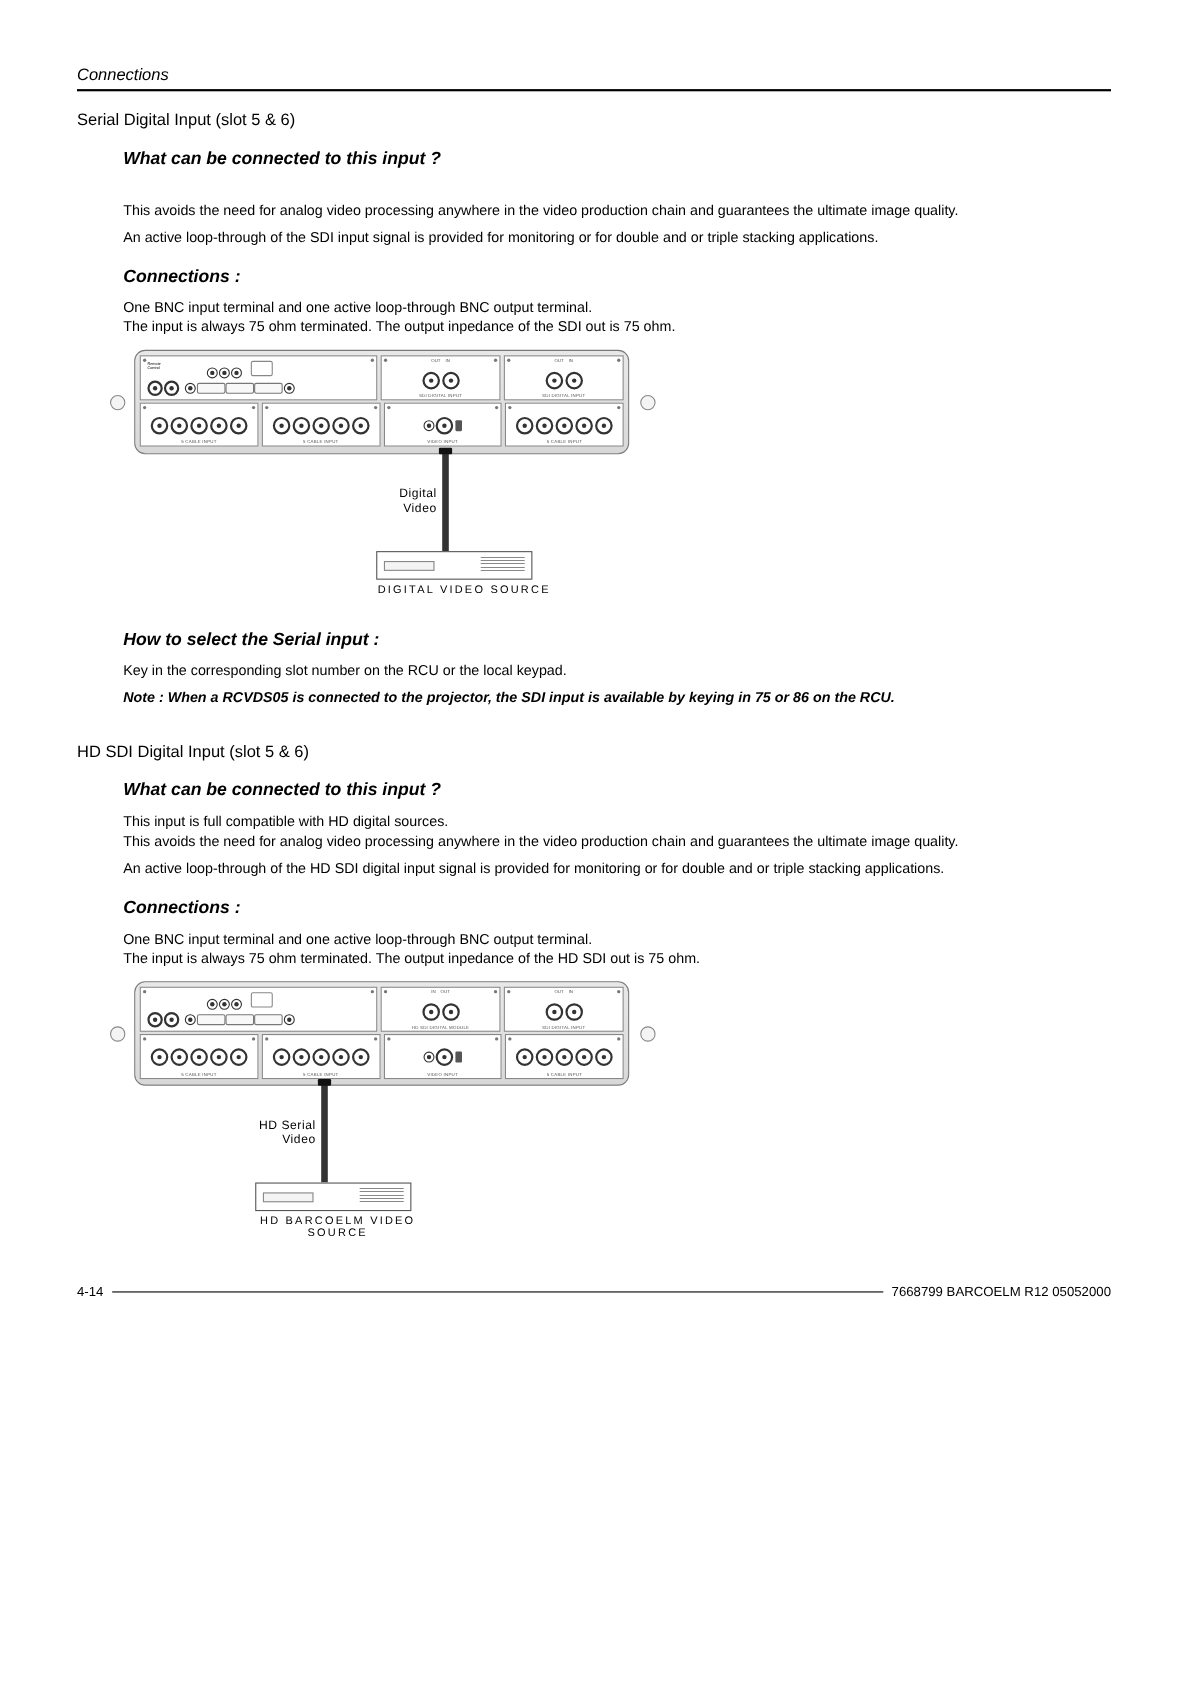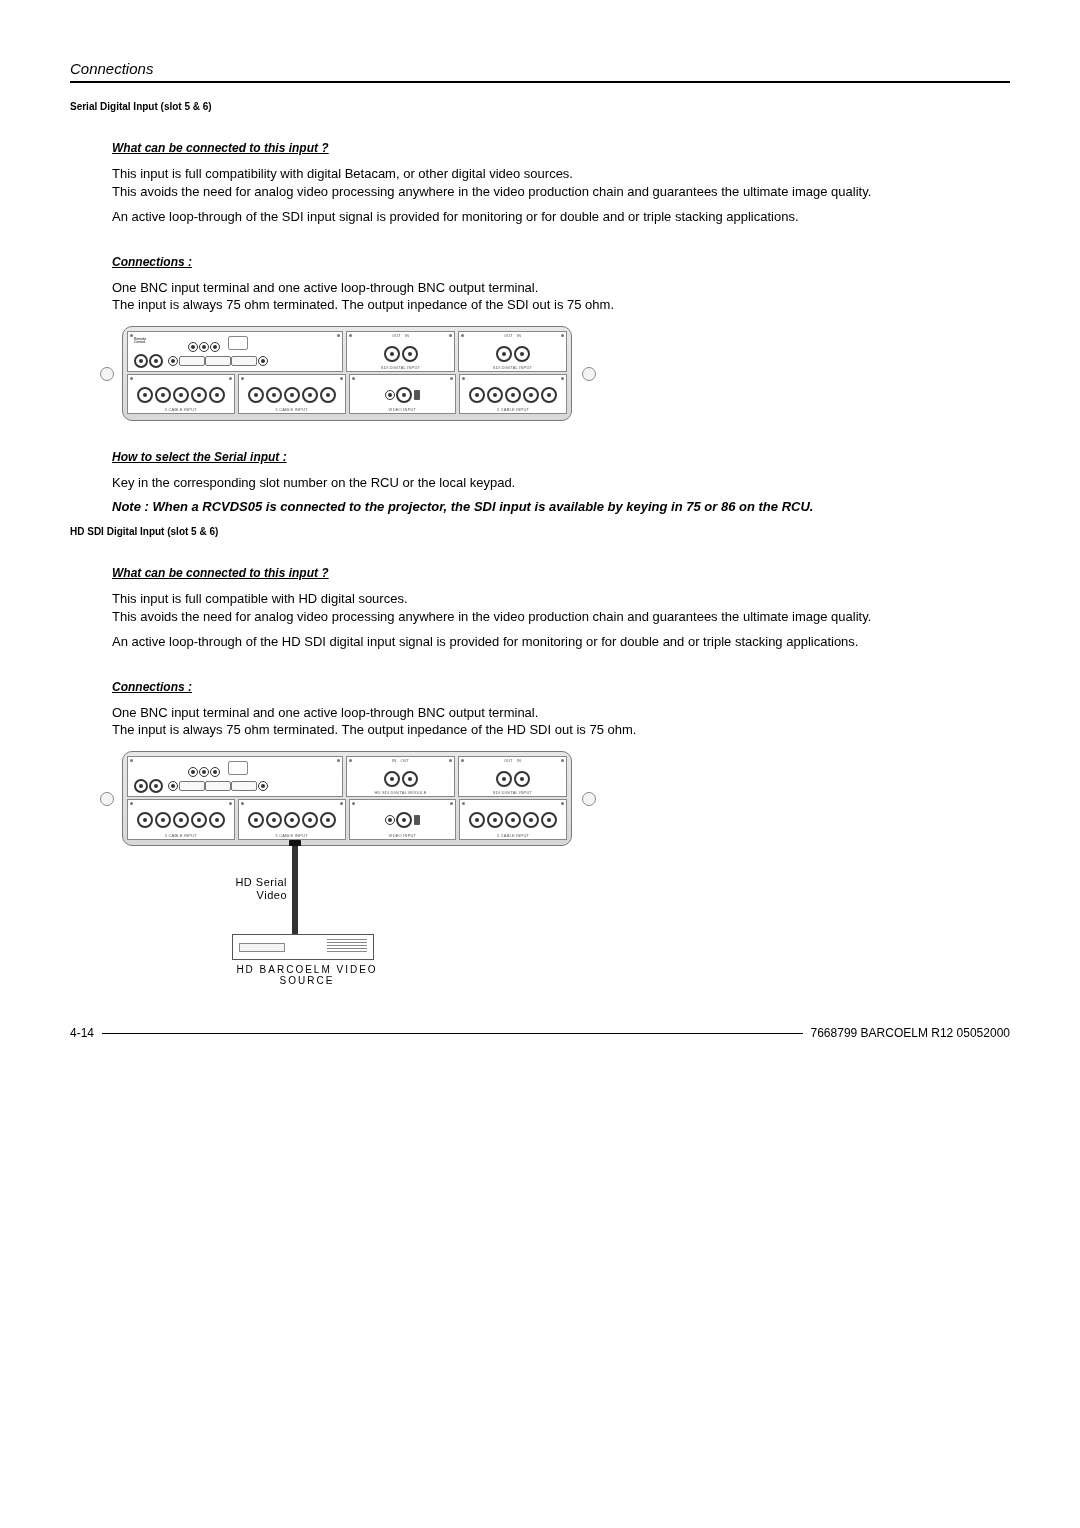--- a/index.html
+++ b/index.html
@@ -17,33 +17,32 @@
     font-style: italic;
     font-size: 15px;
     margin-bottom: 4px;
   }
   .header-rule {
     border: none;
     border-top: 2px solid #000;
     margin: 0 0 18px 0;
   }
   .section-title {
-    font-weight: bold;
-    font-size: 10px;
+    font-weight: normal;
+    font-size: 15px;
     margin-top: 14px;
     margin-bottom: 18px;
   }
   .sub-title {
     font-weight: bold;
     font-style: italic;
-    font-size: 12px;
+    font-size: 16px;
     margin-left: 42px;
-    margin-top: 29px;
+    margin-top: 18px;
     margin-bottom: 10px;
-    text-decoration: underline;
   }
   .body-text {
     margin-left: 42px;
     margin-top: 8px;
     margin-bottom: 8px;
     line-height: 1.35;
   }
   .note-text {
     margin-left: 42px;
     margin-top: 8px;
@@ -222,21 +221,21 @@
 </head>
 <body>
 
 <div class="header-title">Connections</div>
 <hr class="header-rule">
 
 <div class="section-title">Serial Digital Input (slot 5 &amp; 6)</div>
 
 <div class="sub-title">What can be connected to this input ?</div>
 <div class="body-text">
-  <span>This input is full compatibility with digital Betacam, or other digital video sources.</span><br>
+  <br>
   <span>This avoids the need for analog video processing anywhere in the video production chain and guarantees the ultimate image quality.</span>
 </div>
 <div class="body-text">An active loop-through of the SDI input signal is provided for monitoring or for double and or triple stacking applications.</div>
 
 <div class="sub-title">Connections :</div>
 <div class="body-text">
   <span>One BNC input terminal and one active loop-through BNC output terminal.</span><br>
   <span>The input is always 75 ohm terminated.  The output inpedance of the SDI out is 75 ohm.</span>
 </div>
 
@@ -307,27 +306,33 @@
         </div>
         <div class="slot">
           <div class="mini-dots2"></div>
             <div class="mini-dots"></div>
           <div class="bnc-row" style="margin-top:12px;"><span class="bnc"></span><span class="bnc"></span><span class="bnc"></span><span class="bnc"></span><span class="bnc"></span></div>
           <div class="tiny-label">5 CABLE INPUT</div>
         </div>
       </div>
     </div>
   </div>
+  <div class="cable-area">
+    <div class="cable"></div>
+    <div class="cable-label">Digital Video</div>
+    <div class="source-box"></div>
+    <div class="source-caption">DIGITAL VIDEO SOURCE</div>
+  </div>
 </div>
 
 <div class="sub-title">How to select the Serial input :</div>
 <div class="body-text">Key in the corresponding slot number on the RCU or the local keypad.</div>
 <div class="note-text">Note : When a RCVDS05 is connected to the projector, the SDI input is available by keying in 75 or 86 on the RCU.</div>
 
-<div class="section-title" style="margin-top:12px;">HD SDI Digital Input (slot 5 &amp; 6)</div>
+<div class="section-title" style="margin-top:34px;">HD SDI Digital Input (slot 5 &amp; 6)</div>
 
 <div class="sub-title">What can be connected to this input ?</div>
 <div class="body-text">
   <span>This input is full compatible with HD digital sources.</span><br>
   <span>This avoids the need for analog video processing anywhere in the video production chain and guarantees the ultimate image quality.</span>
 </div>
 <div class="body-text">An active loop-through of the HD SDI digital input signal is provided for monitoring or for double and or triple stacking applications.</div>
 
 <div class="sub-title">Connections :</div>
 <div class="body-text">

